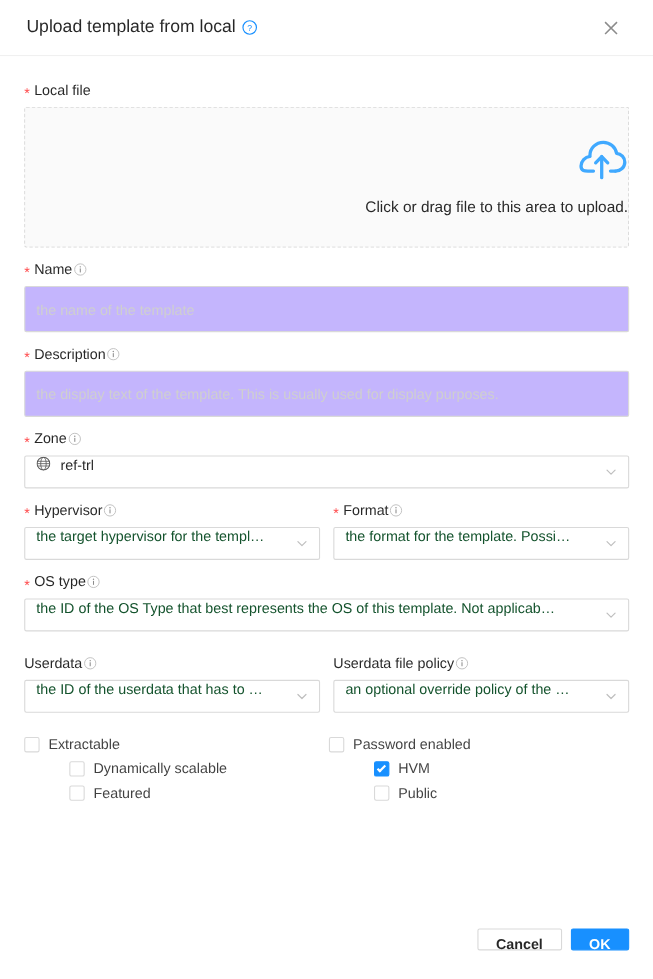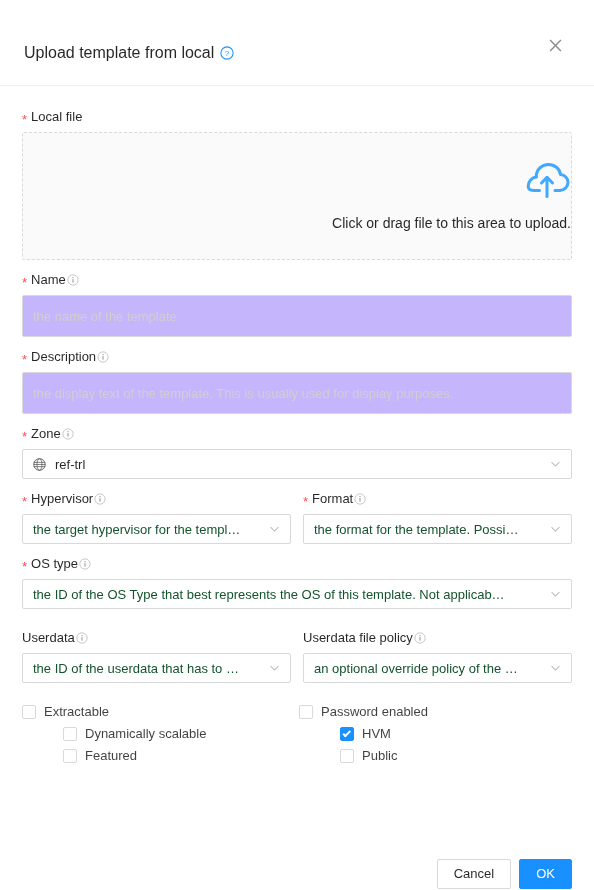--- a/index.html
+++ b/index.html
@@ -20,27 +20,26 @@
     position: relative;
     width: 594px;
     height: 890px;
     background: #fff;
     box-sizing: border-box;
   }
 
   
   .modal-header {
     position: relative;
-    height: 66px;
+    height: 51px;
     box-sizing: border-box;
     border-bottom: 1px solid #f0f0f0;
     padding: 0 24px;
     display: flex;
     align-items: center;
-    margin-top: 20px;
   }
   .modal-title {
     font-size: 16px;
     font-weight: 400;
     color: rgba(0,0,0,0.85);
     line-height: 22px;
     display: flex;
     align-items: center;
   }
   .title-help {
@@ -143,21 +142,21 @@
 
   .select {
     position: relative;
     width: 100%;
     height: 30px;
     box-sizing: border-box;
     border: 1px solid #d9d9d9;
     border-radius: 2px;
     background: #fff;
     display: flex;
-    align-items: center;
+    align-items: flex-start;
     padding: 0 26px 0 10px;
     cursor: pointer;
     overflow: hidden;
   }
   .select-value {
     font-size: 13px;
     color: rgba(0,0,0,0.85);
     white-space: nowrap;
     overflow: hidden;
     text-overflow: ellipsis;
@@ -247,31 +246,32 @@
     bottom: 0;
     height: 72px;
     padding: 0 22px;
     box-sizing: border-box;
     display: flex;
     align-items: center;
     justify-content: flex-end;
     gap: 8px;
   }
   .btn {
-    height: 30px;
+    height: 20px;
     padding: 0 16px;
     border-radius: 2px;
     font-size: 13px;
     font-family: "Liberation Sans", sans-serif;
     line-height: 28px;
     cursor: pointer;
     box-sizing: border-box;
     border: 1px solid #d9d9d9;
     background: #fff;
     color: rgba(0,0,0,0.85);
+    font-weight: bold;
   }
   .btn-primary {
     background: #1890ff;
     border-color: #1890ff;
     color: #fff;
     min-width: 48px;
   }
 </style>
 </head>
 <body>

